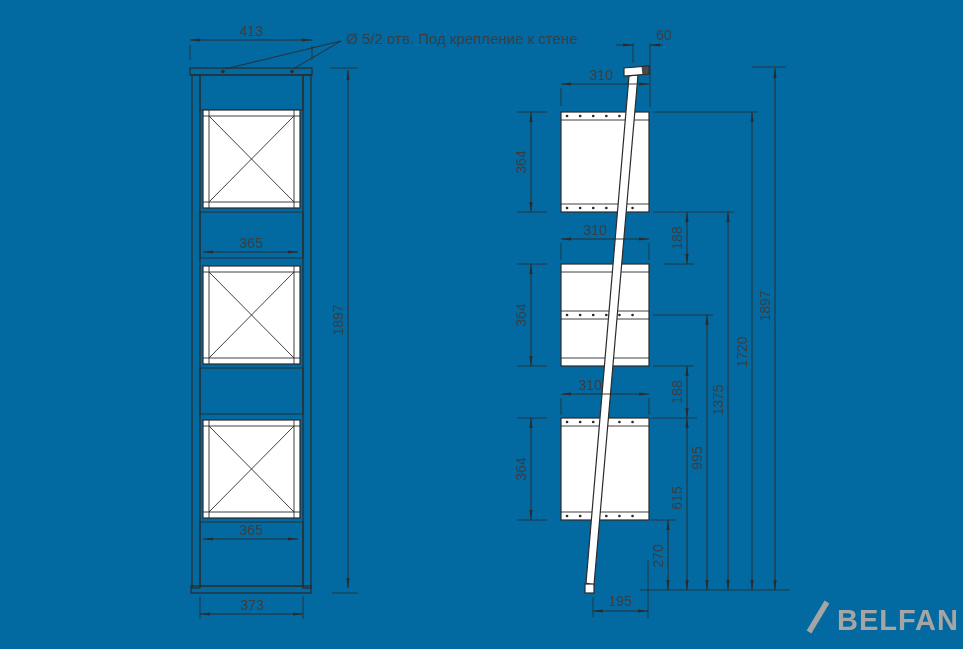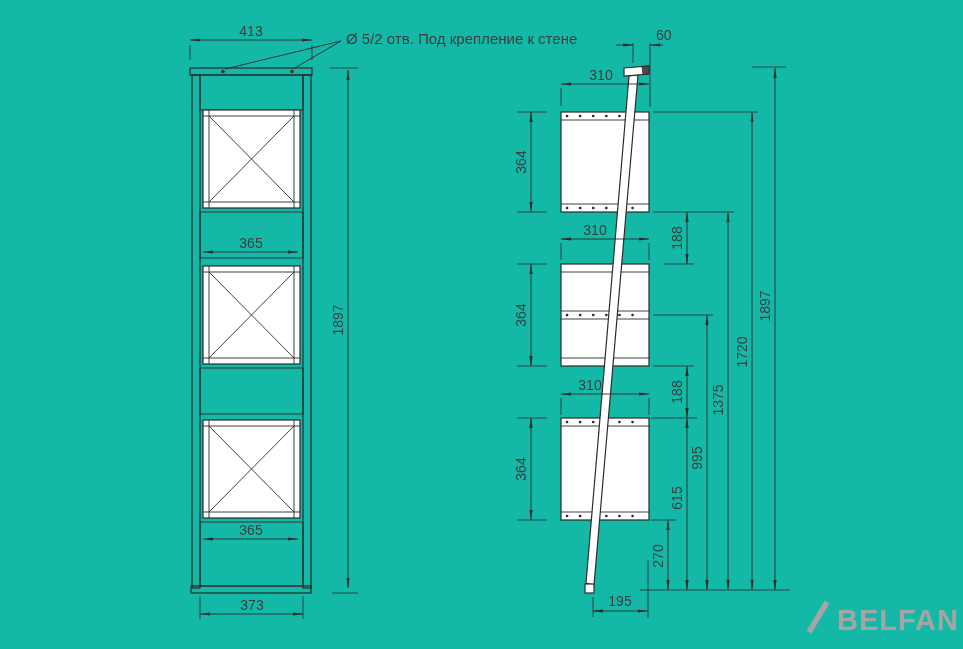--- a/index.html
+++ b/index.html
@@ -5,21 +5,21 @@
   html, body {
     margin: 0;
     padding: 0;
     background: #e9eae8;
     font-family: "Liberation Sans", sans-serif;
   }
   .canvas {
     position: relative;
     width: 963px;
     height: 649px;
-    background: #14b8a6;
+    background: #0369a1;
     overflow: hidden;
   }
   svg { display: block; }
   svg text {
     font-family: "Liberation Sans", sans-serif;
     font-size: 14px;
     fill: #3d3d3d;
     stroke: none;
   }
   .note-text { font-size: 15px; }

